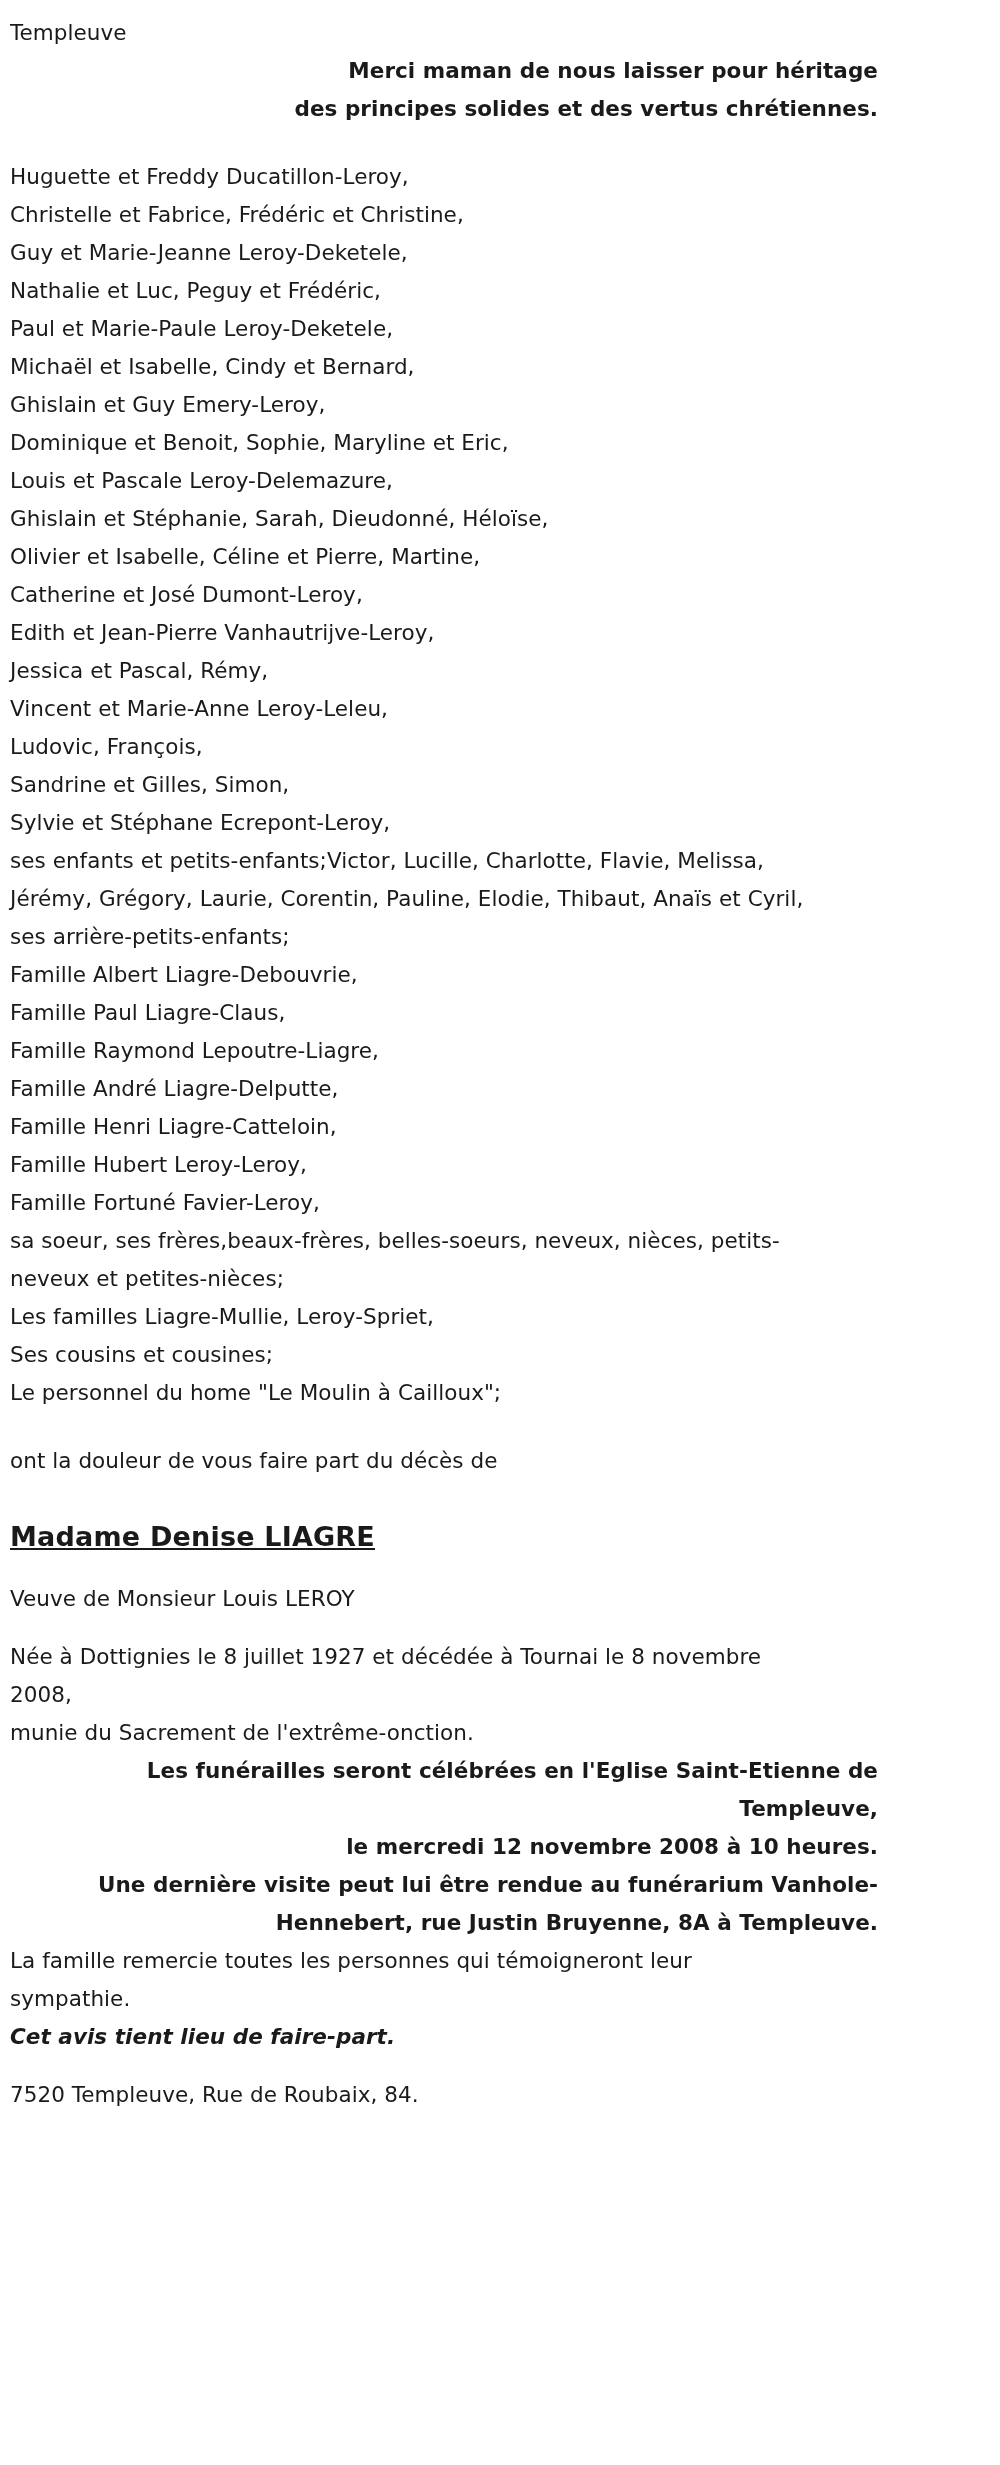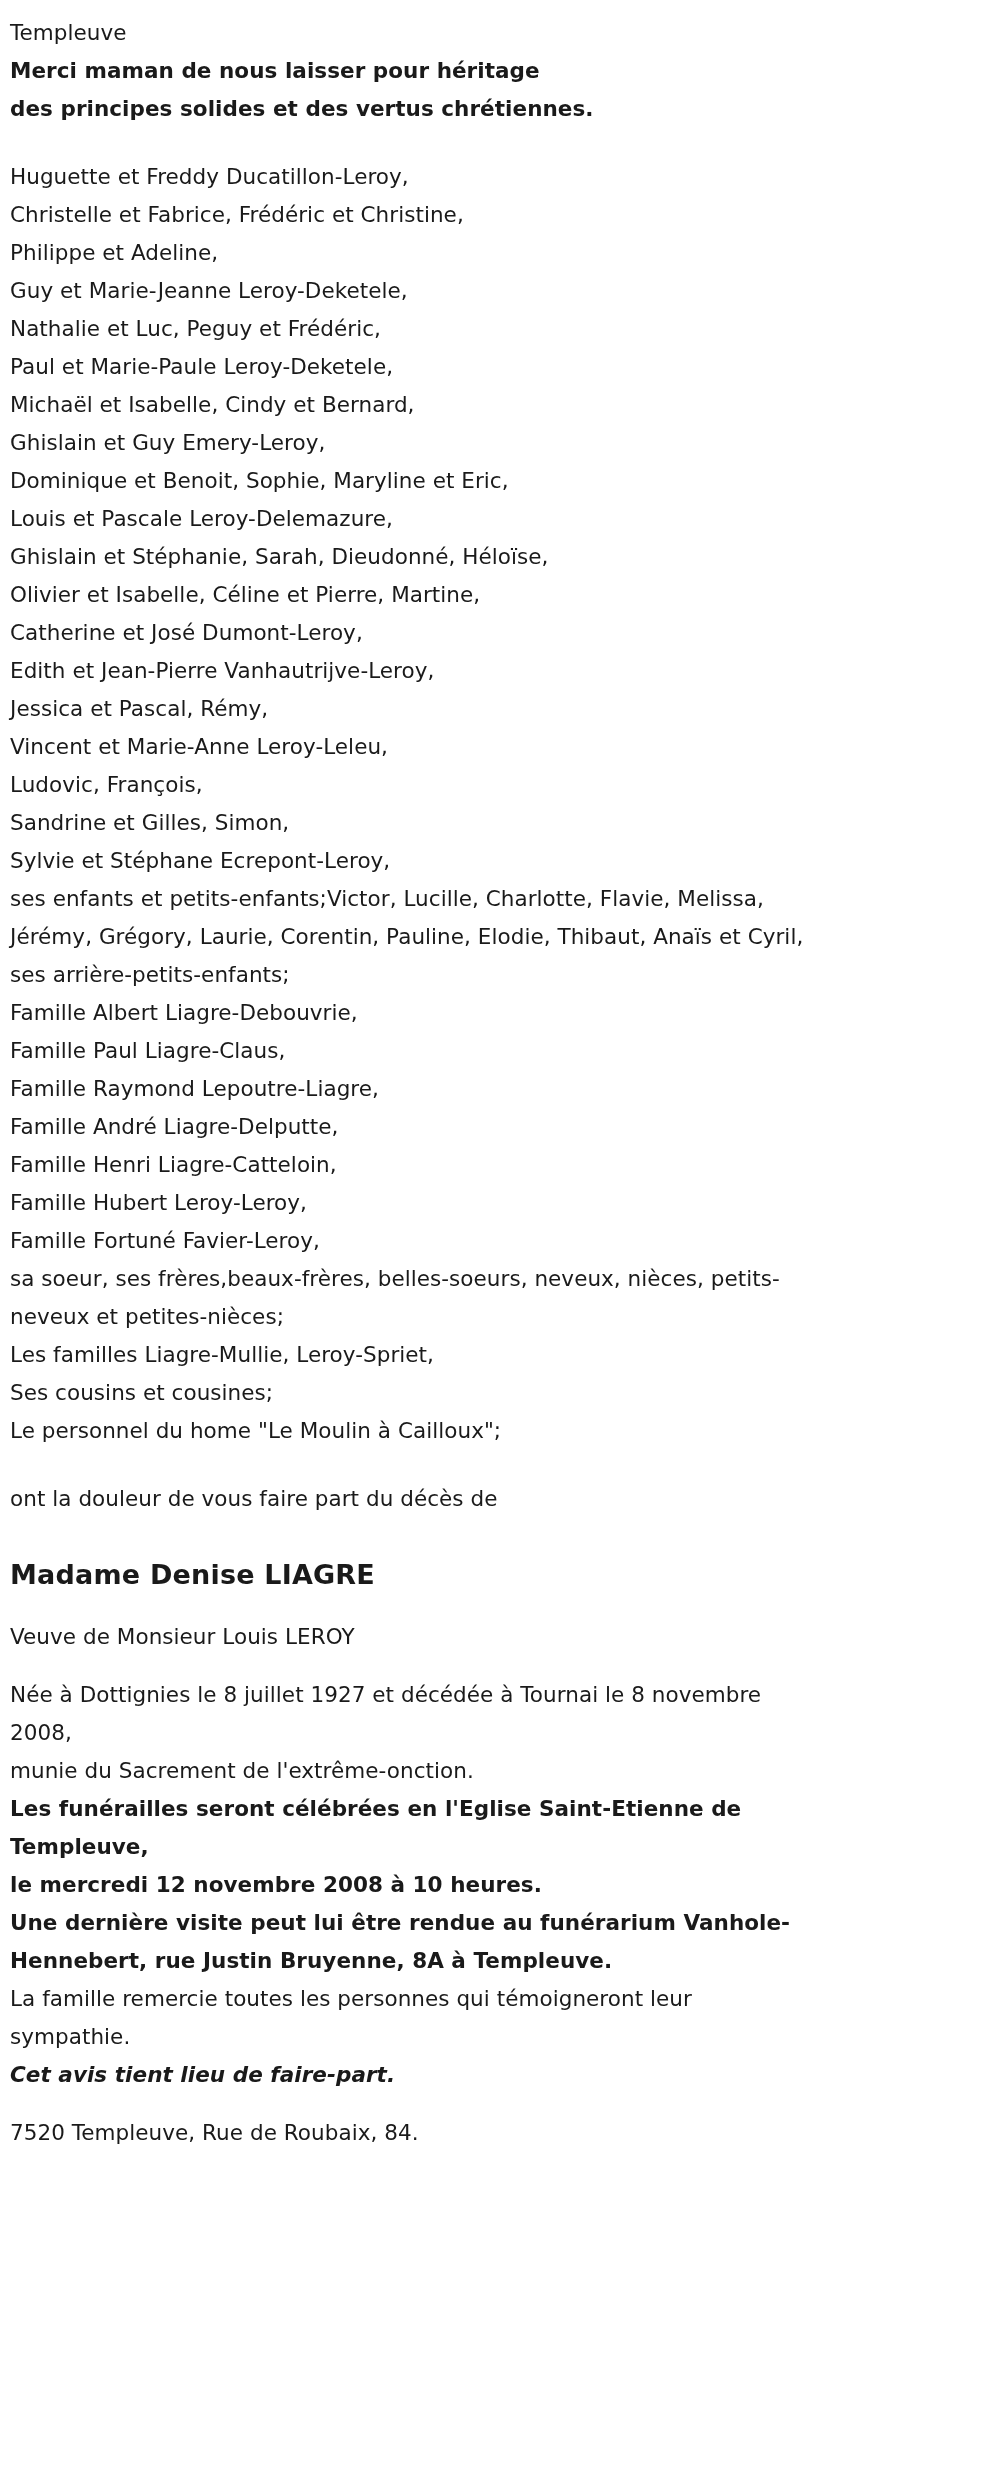--- a/index.html
+++ b/index.html
@@ -19,57 +19,58 @@
     padding: 14px 22px 20px 10px;
   }
   .line {
     font-size: 21.5px;
     line-height: 38px;
     white-space: pre-wrap;
     letter-spacing: 0.05px;
   }
   .bold {
     font-weight: bold;
+    text-align: right;
   }
   .bolditalic {
     font-weight: bold;
     font-style: italic;
   }
   .spacer-sm {
     height: 20px;
   }
   .spacer-md {
     height: 30px;
   }
   .spacer-lg {
     height: 34px;
   }
   .name-heading {
     font-size: 27px;
     font-weight: bold;
     line-height: 46px;
     margin: 0;
     letter-spacing: 0.2px;
+    text-decoration: underline;
   }
 </style>
 </head>
 <body>
 
 <div class="page">
 
   <div class="line">Templeuve</div>
 
   <div class="line bold">Merci maman de nous laisser pour héritage</div>
   <div class="line bold">des principes solides et des vertus chrétiennes.</div>
 
   <div class="spacer-md"></div>
 
   <div class="line">Huguette et Freddy Ducatillon-Leroy,</div>
   <div class="line">Christelle et Fabrice, Frédéric et Christine,</div>
-  <div class="line">Philippe et Adeline,</div>
   <div class="line">Guy et Marie-Jeanne Leroy-Deketele,</div>
   <div class="line">Nathalie et Luc, Peguy et Frédéric,</div>
   <div class="line">Paul et Marie-Paule Leroy-Deketele,</div>
   <div class="line">Michaël et Isabelle, Cindy et Bernard,</div>
   <div class="line">Ghislain et Guy Emery-Leroy,</div>
   <div class="line">Dominique et Benoit, Sophie, Maryline et Eric,</div>
   <div class="line">Louis et Pascale Leroy-Delemazure,</div>
   <div class="line">Ghislain et Stéphanie, Sarah, Dieudonné, Héloïse,</div>
   <div class="line">Olivier et Isabelle, Céline et Pierre, Martine,</div>
   <div class="line">Catherine et José Dumont-Leroy,</div>

